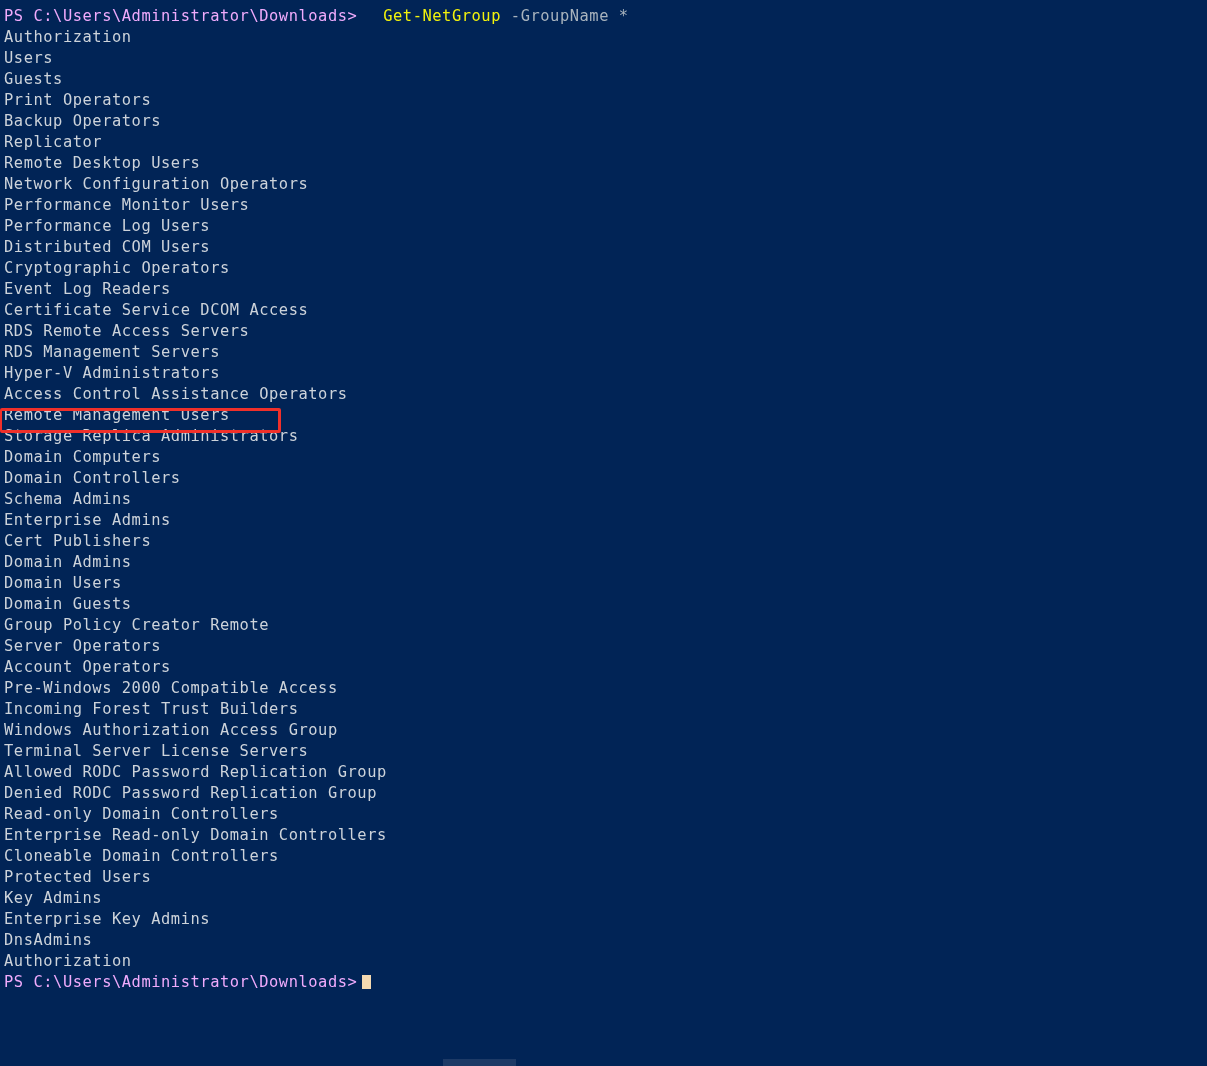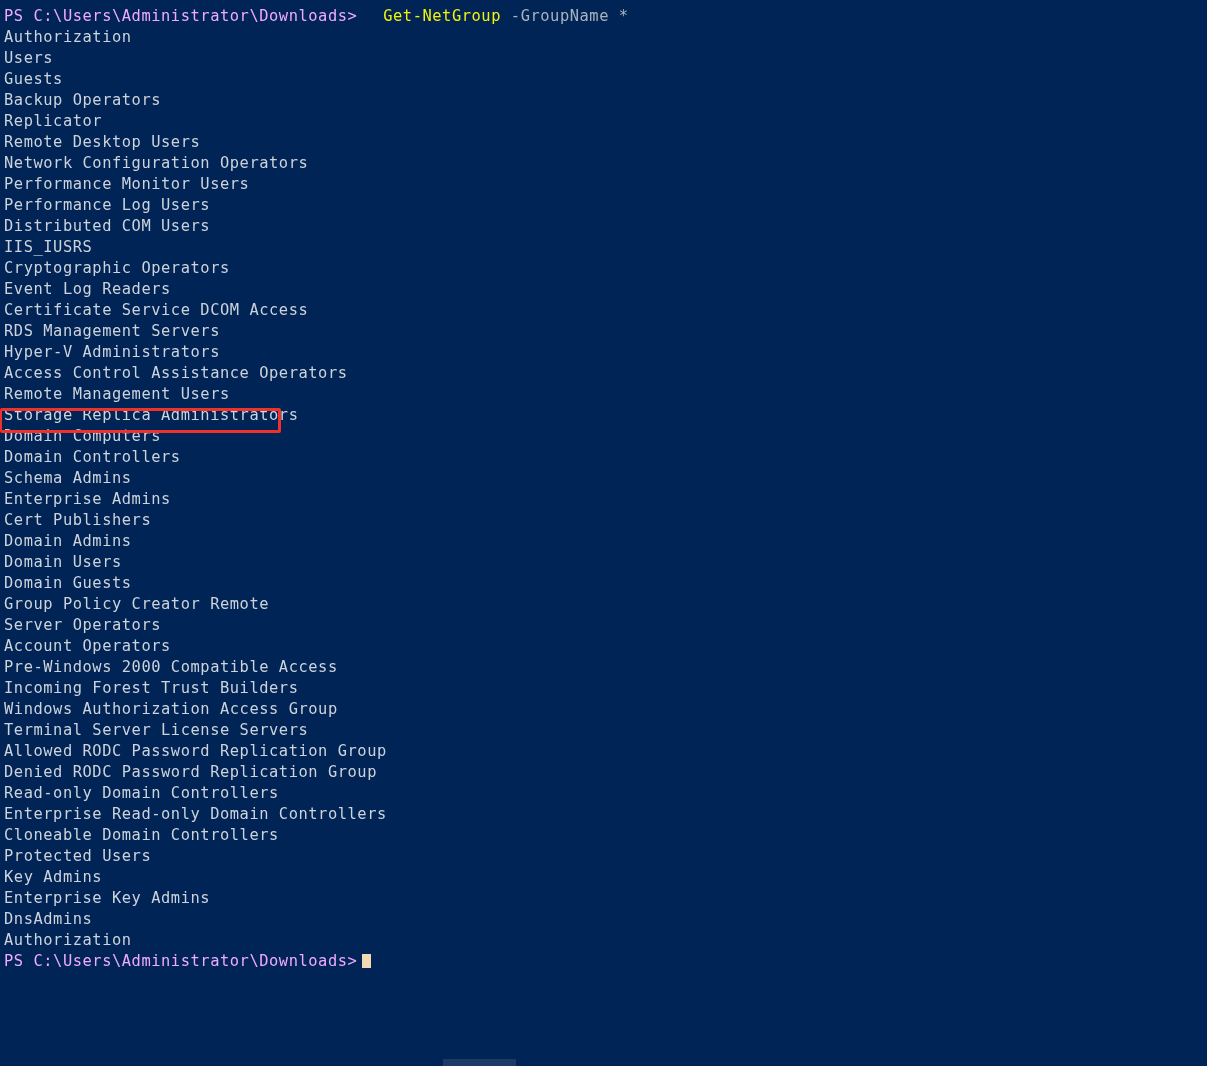--- a/index.html
+++ b/index.html
@@ -85,31 +85,32 @@
 <body>
 
 <div id="console">
 
   <div class="line"><span class="tok-prompt">PS C:\Users\Administrator\Downloads&gt;</span><span> </span><span class="tok-cmd">Get-NetGroup</span><span> </span><span class="tok-param">-GroupName</span><span> </span><span class="tok-arg">*</span></div>
 
   <div id="output-lines">
       <div class="line">Authorization</div>
       <div class="line">Users</div>
       <div class="line">Guests</div>
+      <div class="line">Print Operators</div>
       <div class="line">Backup Operators</div>
       <div class="line">Replicator</div>
       <div class="line">Remote Desktop Users</div>
       <div class="line">Network Configuration Operators</div>
       <div class="line">Performance Monitor Users</div>
       <div class="line">Performance Log Users</div>
       <div class="line">Distributed COM Users</div>
-      <div class="line">IIS_IUSRS</div>
       <div class="line">Cryptographic Operators</div>
       <div class="line">Event Log Readers</div>
       <div class="line">Certificate Service DCOM Access</div>
+      <div class="line">RDS Remote Access Servers</div>
       <div class="line">RDS Management Servers</div>
       <div class="line">Hyper-V Administrators</div>
       <div class="line">Access Control Assistance Operators</div>
       <div class="line">Remote Management Users</div>
       <div class="line">Storage Replica Administrators</div>
       <div class="line">Domain Computers</div>
       <div class="line">Domain Controllers</div>
       <div class="line">Schema Admins</div>
       <div class="line">Enterprise Admins</div>
       <div class="line">Cert Publishers</div>

